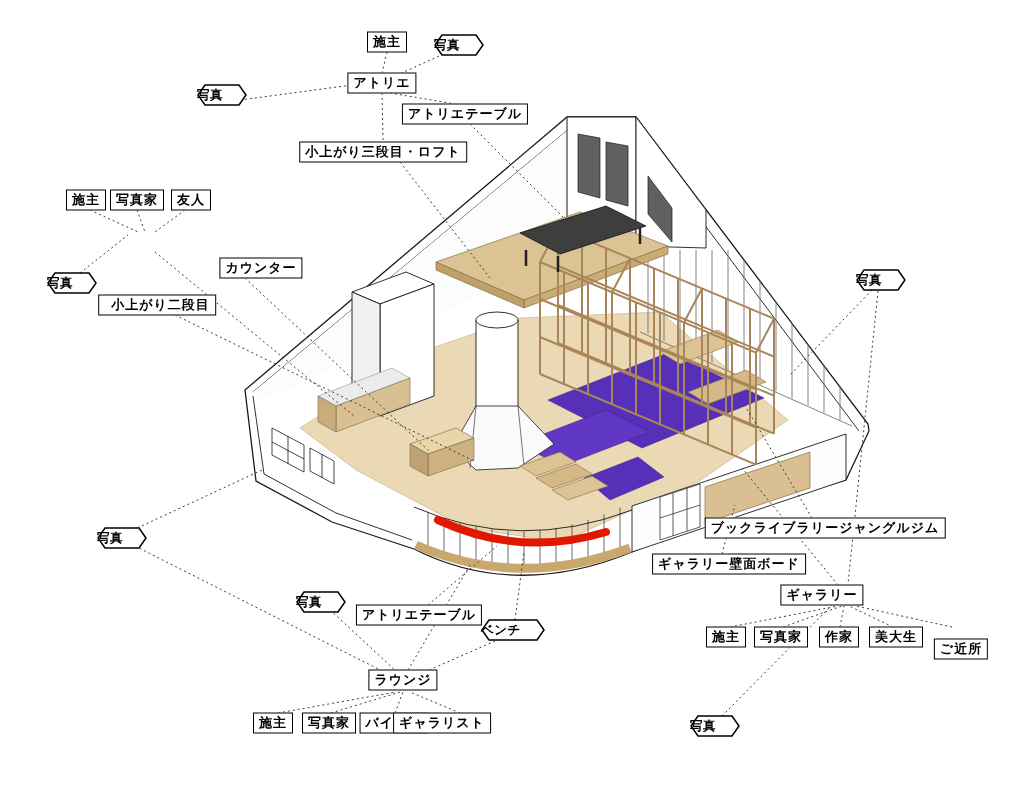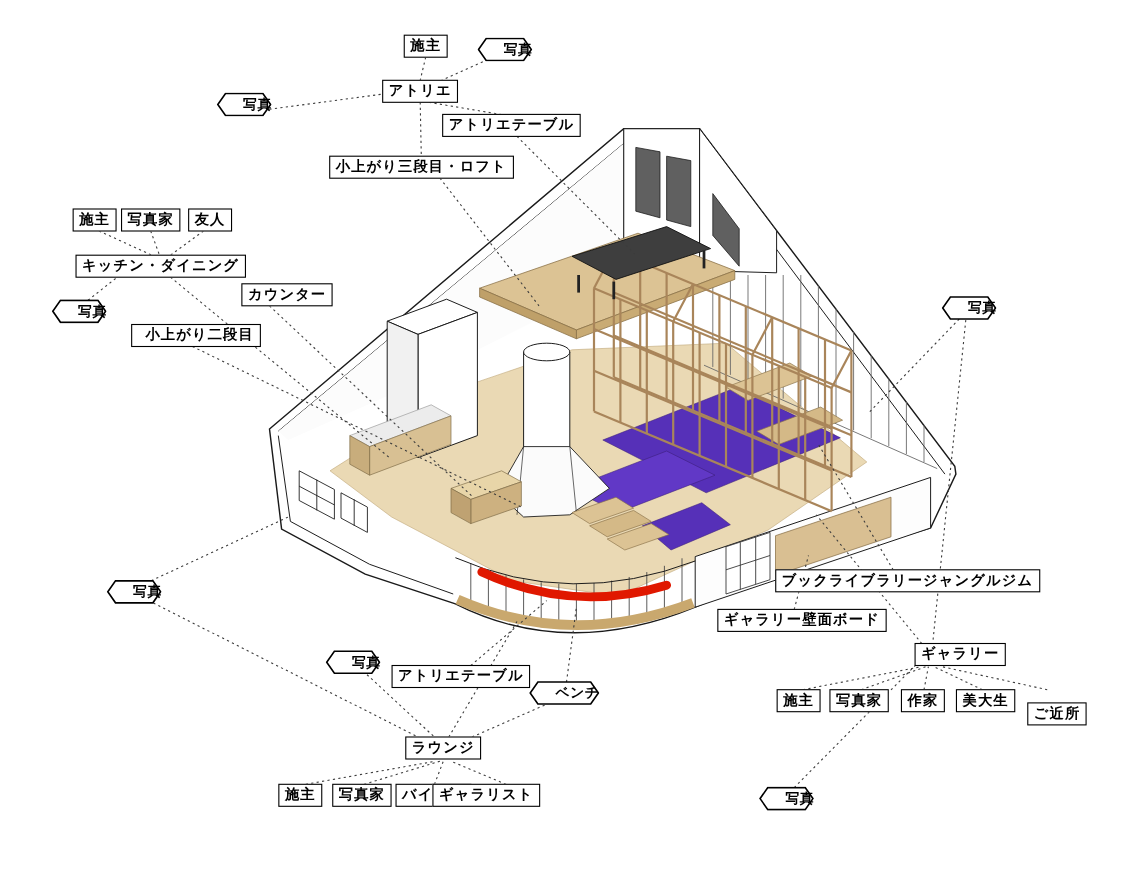--- a/index.html
+++ b/index.html
@@ -5,21 +5,21 @@
   html,body{margin:0;padding:0;background:#fff;}
   #scene{position:relative;width:1024px;height:792px;background:#ffffff;overflow:hidden;margin:0 auto;
          font-family:"Liberation Sans","DejaVu Sans",sans-serif;}
   #building-svg,#connector-svg{position:absolute;left:0;top:0;}
   #connector-svg{z-index:2;}
   #connector-svg line{stroke:#3c3c3c;stroke-width:1;stroke-dasharray:2 3;}
   #labels-layer{position:absolute;inset:0;z-index:3;}
   .label{position:absolute;transform:translate(-50%,-50%);font-size:13px;font-weight:600;
          letter-spacing:1px;color:#000;white-space:nowrap;line-height:16px;}
   .label.rect{background:#fff;border:1.5px solid #000;padding:1px 5px 2px;}
-  .label.hex{display:flex;align-items:center;justify-content:flex-end;background:transparent;border:none;padding:0;}
+  .label.hex{display:flex;align-items:center;justify-content:flex-start;background:transparent;border:none;padding:0;}
   .label.hex svg{position:absolute;left:0;top:0;}
   .label.hex span{position:relative;font-size:12.5px;letter-spacing:.5px;}
 </style>
 </head>
 <body>
 
 <div id="scene">
 
   <svg id="building-svg" width="1024" height="792" viewBox="0 0 1024 792">
 
@@ -244,44 +244,43 @@
       <div class="label rect" style="left: 383px; top: 152px;"><span>小上がり三段目・ロフト</span></div>
       <div class="label hex" style="left: 222px; top: 95px; width: 50px; height: 22px;">
         <svg width="50" height="22">
           <polygon points="8,1 42,1 49,11 42,21 8,21 1,11" fill="#fff" stroke="#000" stroke-width="1.5"></polygon>
         </svg>
         <span>写真</span>
       </div>
       <div class="label rect" style="left: 86px; top: 200px;"><span>施主</span></div>
       <div class="label rect" style="left: 137px; top: 200px;"><span>写真家</span></div>
       <div class="label rect" style="left: 191px; top: 200px;"><span>友人</span></div>
-      <div class="label rect" style="left: 146px; top: 242px;"><span>キッチン・ダイニング</span></div>
       <div class="label rect" style="left: 238px; top: 268px; margin-left: 23px;"><span>カウンター</span></div>
       <div class="label hex" style="left: 72px; top: 283px; width: 50px; height: 22px;">
         <svg width="50" height="22">
           <polygon points="8,1 42,1 49,11 42,21 8,21 1,11" fill="#fff" stroke="#000" stroke-width="1.5"></polygon>
         </svg>
         <span>写真</span>
       </div>
-      <div class="label rect" style="left: 178px; top: 305px; padding-left: 12px;"><span>小上がり二段目</span></div>
+      <div class="label rect" style="left: 157px; top: 305px; padding-left: 12px;"><span>小上がり二段目</span></div>
       <div class="label hex" style="left: 881px; top: 280px; width: 50px; height: 22px;">
         <svg width="50" height="22">
           <polygon points="8,1 42,1 49,11 42,21 8,21 1,11" fill="#fff" stroke="#000" stroke-width="1.5"></polygon>
         </svg>
         <span>写真</span>
       </div>
       <div class="label hex" style="left: 122px; top: 538px; width: 50px; height: 22px;">
         <svg width="50" height="22">
           <polygon points="8,1 42,1 49,11 42,21 8,21 1,11" fill="#fff" stroke="#000" stroke-width="1.5"></polygon>
         </svg>
         <span>写真</span>
       </div>
       <div class="label rect" style="left: 825px; top: 528px;"><span>ブックライブラリージャングルジム</span></div>
       <div class="label rect" style="left: 729px; top: 564px;"><span>ギャラリー壁面ボード</span></div>
-      <div class="label rect" style="left: 873px; top: 595px;"><span>ギャラリー</span></div>
+      <div class="label rect" style="left: 822px; top: 595px;"><span>ギャラリー</span></div>
       <div class="label rect" style="left: 726px; top: 637px;"><span>施主</span></div>
       <div class="label rect" style="left: 781px; top: 637px;"><span>写真家</span></div>
       <div class="label rect" style="left: 839px; top: 637px;"><span>作家</span></div>
       <div class="label rect" style="left: 896px; top: 637px;"><span>美大生</span></div>
       <div class="label rect" style="left: 961px; top: 637px; margin-top: 12px;"><span>ご近所</span></div>
       <div class="label hex" style="left: 321px; top: 602px; width: 50px; height: 22px;">
         <svg width="50" height="22">
           <polygon points="8,1 42,1 49,11 42,21 8,21 1,11" fill="#fff" stroke="#000" stroke-width="1.5"></polygon>
         </svg>
         <span>写真</span>

